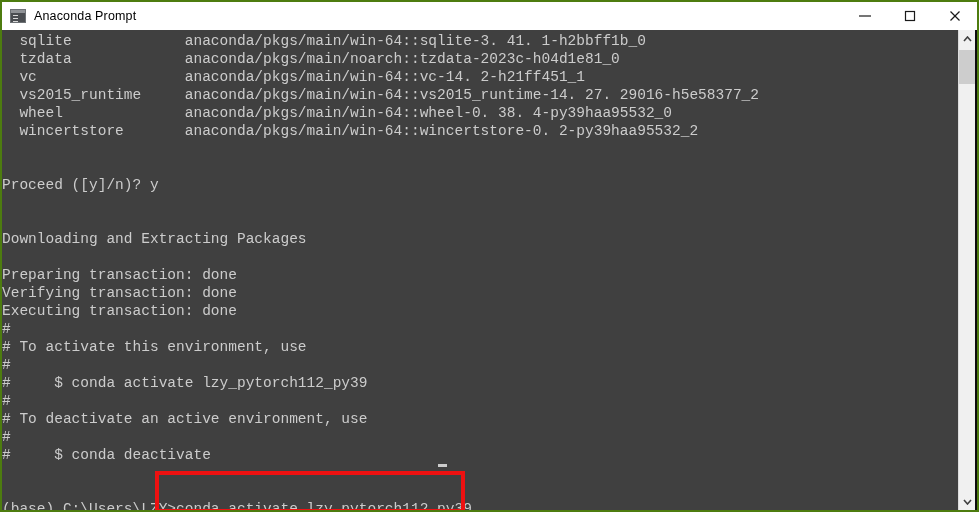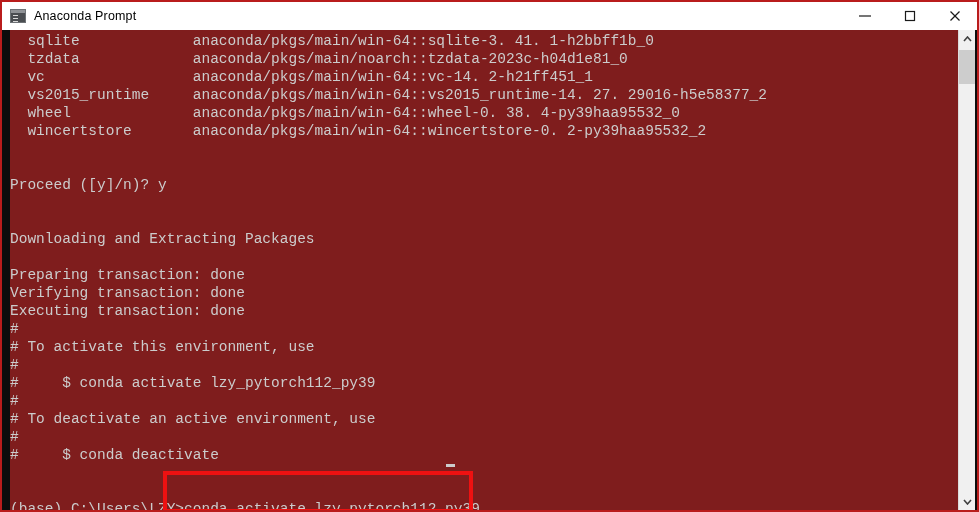--- a/index.html
+++ b/index.html
@@ -14,21 +14,21 @@
     font-family: "Liberation Sans", sans-serif;
   }
 
   
   #window {
     position: absolute;
     left: 0; top: 0;
     width: 979px;
     height: 512px;
     box-sizing: border-box;
-    border: 2px solid #b91c1c;
+    border: 2px solid #4d7c0f;
     background: #0c0c0c;
   }
 
   
   #titlebar {
     position: absolute;
     left: 0; top: 0;
     width: 975px;
     height: 28px;
     background: #ffffff;
@@ -70,25 +70,25 @@
     height: 28px;
     display: flex;
     align-items: center;
     justify-content: center;
   }
   .wc svg { display: block; }
 
   
   #console {
     position: absolute;
-    left: 8px;
+    left: 0;
     top: 28px;
     width: 958px;
     height: 480px;
-    background: #7f1d1d;
+    background: #404040;
     overflow: hidden;
   }
   #console-text {
     position: absolute;
     left: 0;
     top: 2px;
     margin: 0;
     font-family: "Liberation Mono", "DejaVu Sans Mono", monospace;
     font-size: 14.5px;
     line-height: 18px;

